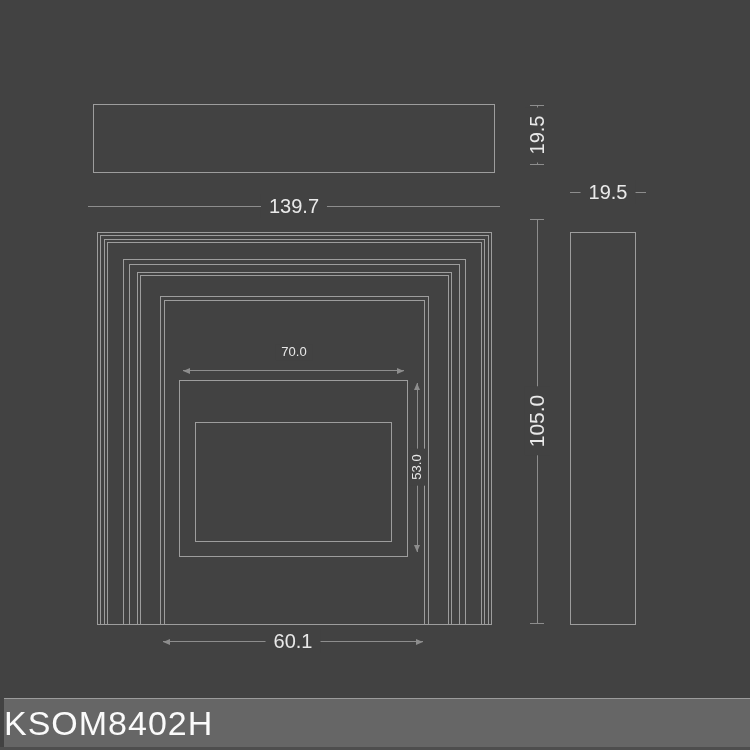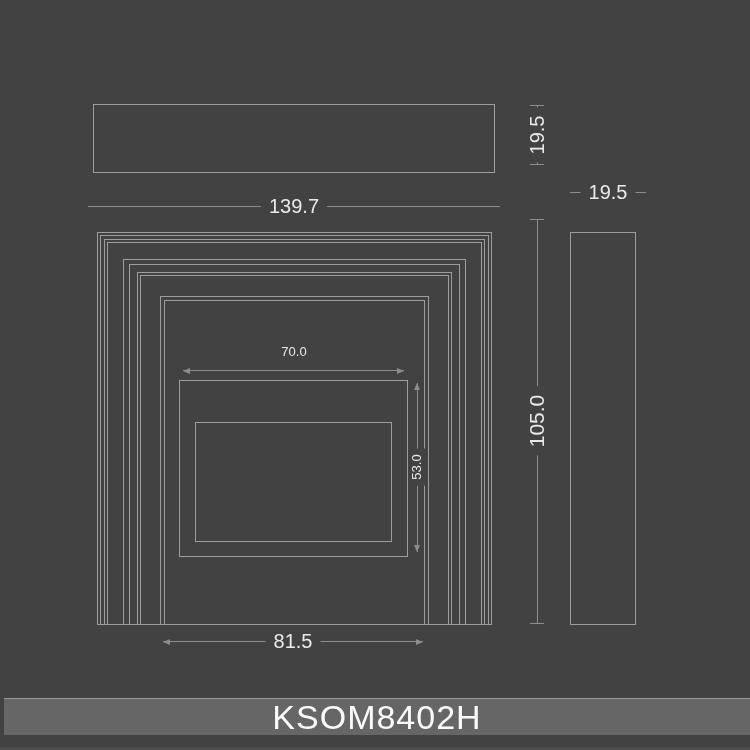--- a/index.html
+++ b/index.html
@@ -24,23 +24,23 @@
     padding:0 8px;font-size:20px;line-height:1.2;white-space:nowrap;
   }
   .dim-label.small{font-size:13px;padding:0 6px;}
   .dim-label.vert{transform:translate(-50%,-50%) rotate(-90deg);}
   .arrow{position:absolute;width:0;height:0;}
   .arrow.a-left{border-top:3px solid transparent;border-bottom:3px solid transparent;border-right:7px solid var(--dim-line);}
   .arrow.a-right{border-top:3px solid transparent;border-bottom:3px solid transparent;border-left:7px solid var(--dim-line);}
   .arrow.a-up{border-left:3px solid transparent;border-right:3px solid transparent;border-bottom:7px solid var(--dim-line);}
   .arrow.a-down{border-left:3px solid transparent;border-right:3px solid transparent;border-top:7px solid var(--dim-line);}
   .product-bar{
-    position:absolute;left:4px;right:0;top:698px;height:37px;
+    position:absolute;left:4px;right:0;top:698px;height:49px;
     background:var(--bar-bg);border-top:1px solid var(--bar-top);
-    display:flex;align-items:center;justify-content:center;box-sizing:border-box;
+    display:flex;align-items:center;box-sizing:border-box;
   }
   .product-bar .code{color:var(--bar-text);font-size:34px;letter-spacing:1px;}
   .bar-footer{position:absolute;left:0;right:0;top:747px;height:3px;background:var(--bar-bottom);}
 </style>
 </head>
 <body>
 
 <div class="canvas">
 
   <div class="rect" style="left:93px;top:104px;width:402px;height:69px;"></div>
@@ -76,21 +76,21 @@
   <div class="dim-label small" style="left:294px;top:352px;">70.0</div>
 
   <div class="vline" style="left:417px;top:383px;height:169px;"></div>
   <div class="arrow a-up" style="left:414px;top:383px;"></div>
   <div class="arrow a-down" style="left:414px;top:545px;"></div>
   <div class="dim-label small vert" style="left:417px;top:467px;">53.0</div>
 
   <div class="hline" style="left:163px;top:641px;width:260px;"></div>
   <div class="arrow a-left" style="left:163px;top:639px;"></div>
   <div class="arrow a-right" style="left:416px;top:639px;"></div>
-  <div class="dim-label" style="left:293px;top:641px;">81.5</div>
+  <div class="dim-label" style="left:293px;top:641px;">60.1</div>
 
   <div class="rect" style="left:570px;top:232px;width:66px;height:393px;"></div>
 
   <div class="hline" style="left:570px;top:192px;width:76px;"></div>
   <div class="dim-label" style="left:608px;top:192px;">19.5</div>
 
   <div class="vline" style="left:537px;top:219px;height:404px;"></div>
   <div class="dash" style="left:530px;top:219px;"></div>
   <div class="dash" style="left:530px;top:623px;"></div>
   <div class="dim-label vert" style="left:537px;top:421px;font-size:21px;">105.0</div>

